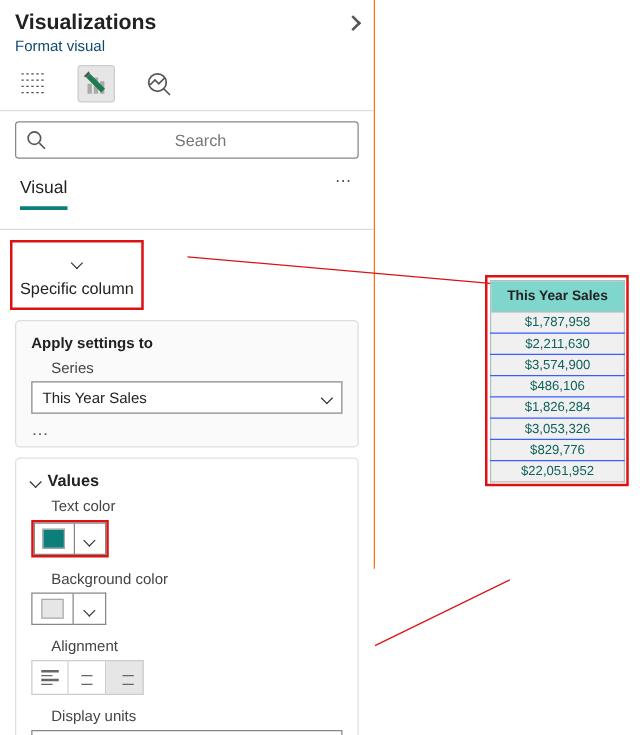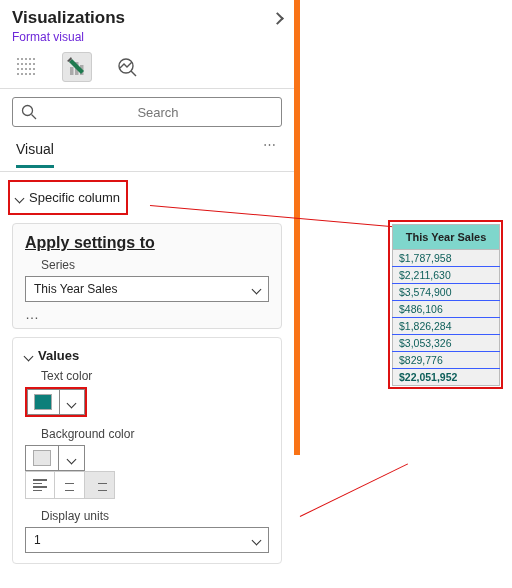--- a/index.html
+++ b/index.html
@@ -1,45 +1,45 @@
 <!DOCTYPE html>
 <html><head>
 <meta charset="utf-8">
 <style>
   * { box-sizing: border-box; margin: 0; padding: 0; font-family: "Segoe UI", Arial, sans-serif; }
   body { width: 512px; height: 588px; background: #fff; position: relative; font-size: 13px; color: #222; }
 
   
-  .pane { width: 300px; position: absolute; left: 0; top: 0; height: 455px; border-right: 6px solid #f97316; }
+  .pane { width: 300px; position: absolute; left: 0; top: 0; height: 455px; border-right: 1px solid #f97316; }
   .pane-header { display: flex; align-items: center; justify-content: space-between; padding: 8px 12px 2px 12px; }
   .pane-title { font-size: 17px; font-weight: 600; }
   .chev-right::before { content: ""; display: inline-block; width: 7px; height: 7px; border-top: 2px solid #555; border-right: 2px solid #555; transform: rotate(45deg); }
-  .sub-title { font-size: 12px; padding: 0 12px 6px 12px; color: #6d28d9; }
+  .sub-title { font-size: 12px; padding: 0 12px 6px 12px; color: #0c4a6e; }
 
   .toolbar { display: flex; gap: 20px; padding: 2px 12px 6px 12px; align-items: center; }
   .tool { width: 30px; height: 30px; display: flex; align-items: center; justify-content: center; border: 1px solid transparent; border-radius: 3px; }
   .tool.active { background: #e6e6e6; border-color: #ccc; }
   .divider { height: 1px; background: #ddd; margin: 0 0 8px 0; }
 
   .search-wrap { padding: 0 12px 10px 12px; }
   .search { display: flex; align-items: center; border: 1px solid #888; border-radius: 3px; height: 30px; padding: 0 8px; gap: 6px; }
   .search svg { flex: none; }
   .search input { border: none; outline: none; width: 100%; font-size: 13px; background: transparent; text-align: center; }
 
-  .tabs { display: flex; align-items: flex-start; gap: 18px; padding: 0 16px 4px 16px; border-bottom: 1px solid #ddd; }
+  .tabs { display: flex; align-items: flex-start; gap: 18px; padding: 0 16px 16px 16px; border-bottom: 1px solid #ddd; }
   .tab { padding: 4px 0 8px 0; font-size: 14px; color: #888; cursor: pointer; }
   .tab.active { color: #222; font-weight: 400; border-bottom: 3px solid #0d7f7a; margin-bottom: -1px; }
   .dots { margin-left: auto; color: #555; letter-spacing: 2px; }
 
-  .section-collapse { display: inline-flex; align-items: center; gap: 6px; padding: 8px 6px; margin: 8px 0 0 8px; font-size: 13px; }
+  .section-collapse { display: inline-flex; align-items: center; gap: 6px; padding: 8px 6px; margin: 8px 0 0 8px; font-size: 13px; flex-direction: column; }
   .chev-down::before { content: ""; display: inline-block; width: 6px; height: 6px; border-bottom: 1.5px solid #333; border-right: 1.5px solid #333; transform: rotate(45deg); margin-top: -3px; }
   .red-box { border: 2px solid #d11; }
 
   .card { margin: 8px 12px; border: 1px solid #ddd; border-radius: 4px; padding: 10px 12px 6px 12px; background: #fafafa; }
-  .card-h { font-weight: 600; font-size: 16px; margin-bottom: 6px; text-decoration: underline; }
+  .card-h { font-weight: 600; font-size: 12px; margin-bottom: 6px; }
   .label { font-size: 12px; color: #444; margin: 4px 0 4px 16px; }
   .select { display: flex; align-items: center; justify-content: space-between; border: 1px solid #888; background: #fff; height: 26px; padding: 0 8px; font-size: 12px; }
   .ellipsis { margin-top: 4px; color: #555; letter-spacing: 2px; font-size: 14px; }
 
   .values-card { margin: 0 12px 8px 12px; border: 1px solid #e0e0e0; border-radius: 4px; padding: 10px 12px 10px 12px; }
   .values-head { display: flex; align-items: center; gap: 6px; font-weight: 600; font-size: 13px; margin-bottom: 6px; }
 
   .swatch-row { display: flex; align-items: center; gap: 0; }
   .swatch { width: 34px; height: 26px; border: 1px solid #888; display: flex; align-items: center; justify-content: center; }
   .swatch-inner { width: 18px; height: 16px; border: 1px solid #aaa; }
@@ -51,22 +51,22 @@
   .align-btn.active { background: #e6e6e6; }
   .al-line { width: 14px; display: flex; flex-direction: column; gap: 2px; }
   .al-line span { height: 1.5px; background: #666; display: block; }
 
   .units-select { display: flex; align-items: center; justify-content: space-between; border: 1px solid #888; background: #fff; height: 26px; padding: 0 8px; font-size: 12px; width: 100%; }
 
   
   .preview { position: absolute; right: 12px; top: 224px; width: 108px; }
   .preview-table { width: 100%; border-collapse: collapse; }
   .preview-table th { background: #7fd6cc; padding: 6px 4px; font-size: 11px; font-weight: 700; text-align: center; border: 1px solid #bbb; }
-  .preview-table td { text-align: left; font-size: 10.5px; padding: 2px 6px; border-left: 1px solid #bbb; border-right: 1px solid #bbb; border-bottom: 1px solid #3a5cff; background: #f0f0f0; color: #0d5f5a; }
-  .preview-table tr.total td { font-weight: 700; border-top: 1px solid #888; border-bottom: 1px solid #bbb; }
+  .preview-table td { text-align: center; font-size: 10.5px; padding: 2px 6px; border-left: 1px solid #bbb; border-right: 1px solid #bbb; border-bottom: 1px solid #3a5cff; background: #f0f0f0; color: #0d5f5a; }
+  .preview-table tr.total td { font-weight: 400; border-top: 1px solid #888; border-bottom: 1px solid #bbb; }
   .preview-box { position: absolute; left: -4px; top: -4px; right: -3px; bottom: -3px; border: 2px solid #d11; pointer-events: none; }
 
   
   .line { position: absolute; background: #d11; height: 1px; transform-origin: left center; }
   #line1 { left: 150px; top: 205px; width: 270px; transform: rotate(5deg); }
   #line2 { left: 300px; top: 516px; width: 120px; transform: rotate(-26deg); }
 
   
   svg { display: block; }
 </style>
@@ -164,20 +164,21 @@
     <div class="label" style="margin-top:10px">Background color</div>
     <div class="swatch-row" style="width:62px">
       <div class="swatch">
           <div class="swatch-inner" id="bg-swatch" style="background: rgb(230, 230, 230);"></div>
         </div>
       <div class="swatch-chevron">
           <span class="chev-down"></span>
         </div>
     </div>
 
+    <div class="label" style="margin-top:10px">Alignment</div>
     <div class="align-row">
       <div class="align-btn">
         <div class="al-line">
             <span></span>
             <span style="width:9px"></span>
             <span></span>
             <span style="width:9px"></span>
           </div>
       </div>
       <div class="align-btn">

